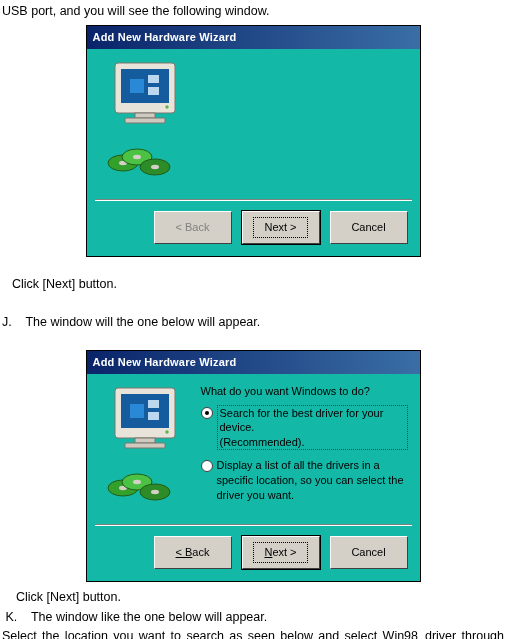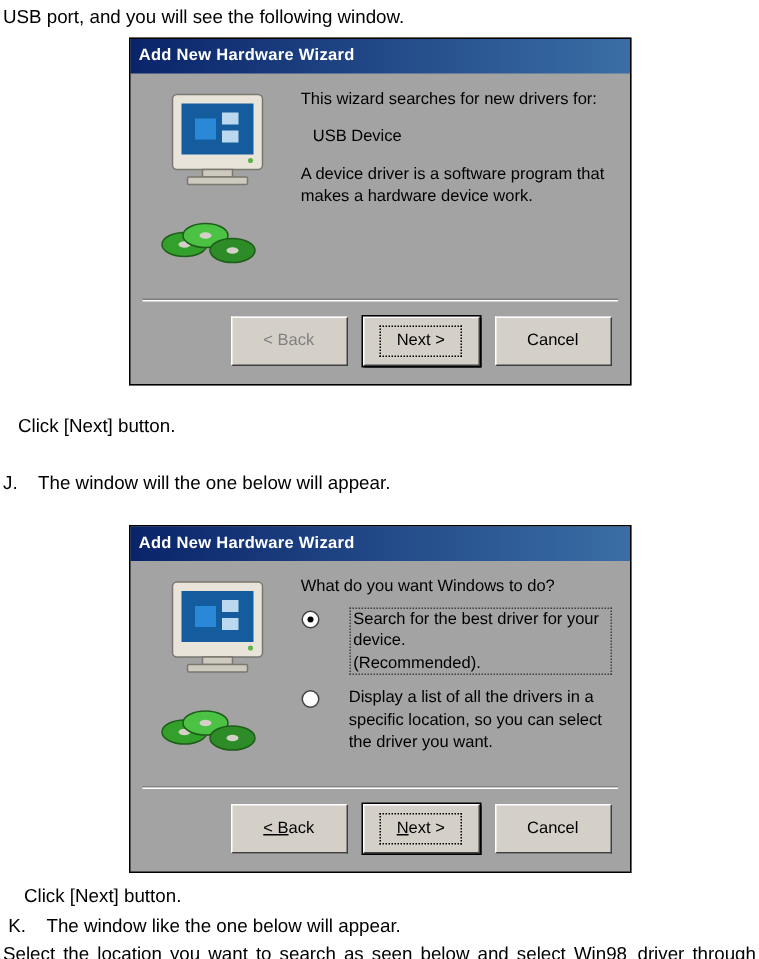--- a/index.html
+++ b/index.html
@@ -16,21 +16,21 @@
     .indent1 { padding-left: 14px; }
     .indent-spaced { padding-left: 10px; margin-top: 18px; margin-bottom: 18px; }
     .step-line { margin-top: 18px; margin-bottom: 18px; }
     .just { text-align: justify; }
     .fig-wrap { text-align: center; margin: 4px 0 6px 0; }
 
     
     .dlg {
       display: inline-block;
       width: 335px;
-      background: #a3a3a3;
+      background: #14b8a6;
       border: 1px solid #000;
       text-align: left;
       font-family: "MS Sans Serif", Tahoma, Arial, sans-serif;
       font-size: 11px;
     }
     .titlebar {
       background: linear-gradient(to right, #0a246a, #3a6ea5);
       color: #fff;
       font-weight: bold;
       padding: 3px 6px;
@@ -94,21 +94,21 @@
       box-shadow: 1px 1px 0 #000, inset 0 0 0 1px #d4d0c8;
     }
     .btn .inner-dotted {
       display: inline-block;
       border: 1px dotted #000;
       padding: 1px 10px;
     }
     .btn.plain { box-shadow: none; }
 
     
-    .radio-row { display: flex; align-items: flex-start; gap: 20px; margin: 8px 0; }
+    .radio-row { display: flex; align-items: flex-start; gap: 4px; margin: 8px 0; }
     .radio-dot {
       width: 12px; height: 12px;
       border-radius: 50%;
       border: 1px solid #404040;
       background: #fff;
       margin-top: 2px;
       flex: 0 0 12px;
       position: relative;
     }
     .radio-dot.on::after {
@@ -155,25 +155,20 @@
 
           <g transform="translate(2,88)">
             <ellipse cx="16" cy="14" rx="15" ry="8" fill="#33a02c" stroke="#1d5e19"></ellipse>
             <ellipse cx="16" cy="14" rx="4" ry="2.2" fill="#d4d0c8"></ellipse>
             <ellipse cx="30" cy="8" rx="15" ry="8" fill="#4cc244" stroke="#1d5e19"></ellipse>
             <ellipse cx="30" cy="8" rx="4" ry="2.2" fill="#d4d0c8"></ellipse>
             <ellipse cx="48" cy="18" rx="15" ry="8" fill="#2d8c27" stroke="#1d5e19"></ellipse>
             <ellipse cx="48" cy="18" rx="4" ry="2.2" fill="#d4d0c8"></ellipse>
           </g>
         </svg>
-      </div>
-      <div class="dlg-content">
-        <div>This wizard searches for new drivers for:</div>
-        <div class="mt10" style="padding-left:8px;">USB Device</div>
-        <div class="mt10">A device driver is a software program that makes a hardware device work.</div>
       </div>
     </div>
     <div class="sep"></div>
     <div class="btnbar">
       <div class="btn disabled plain">
           <span>&lt; Back</span>
         </div>
       <div class="btn default-btn">
           <span class="inner-dotted">Next &gt;</span>
         </div>

